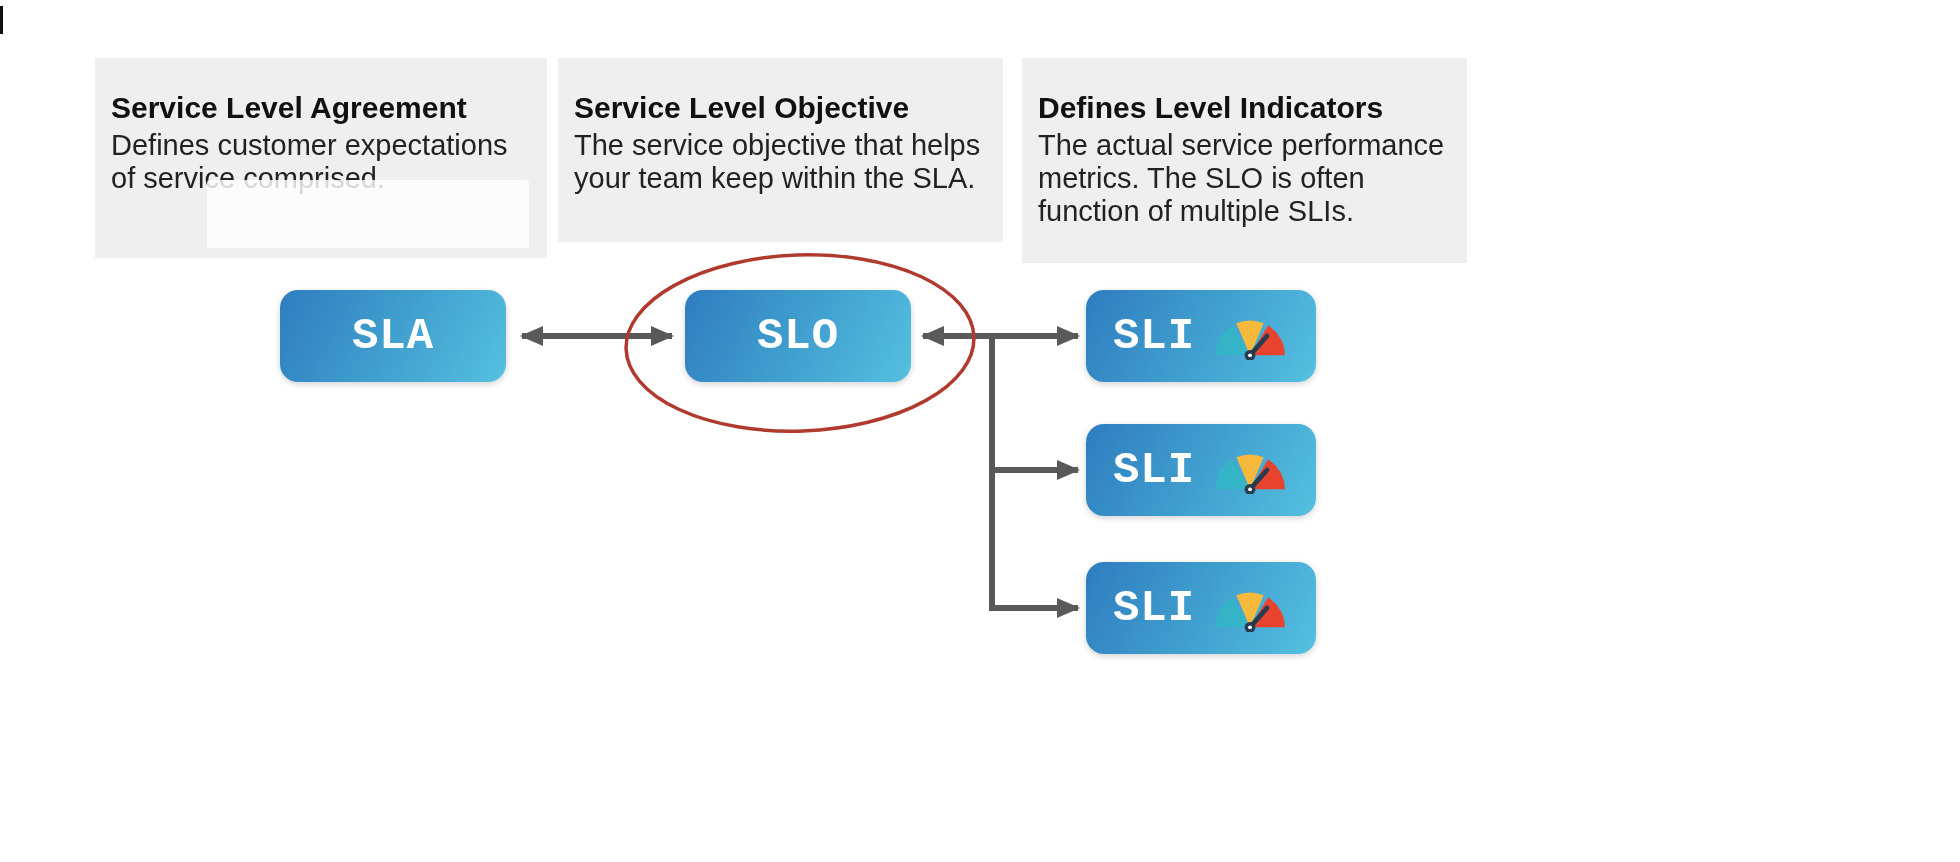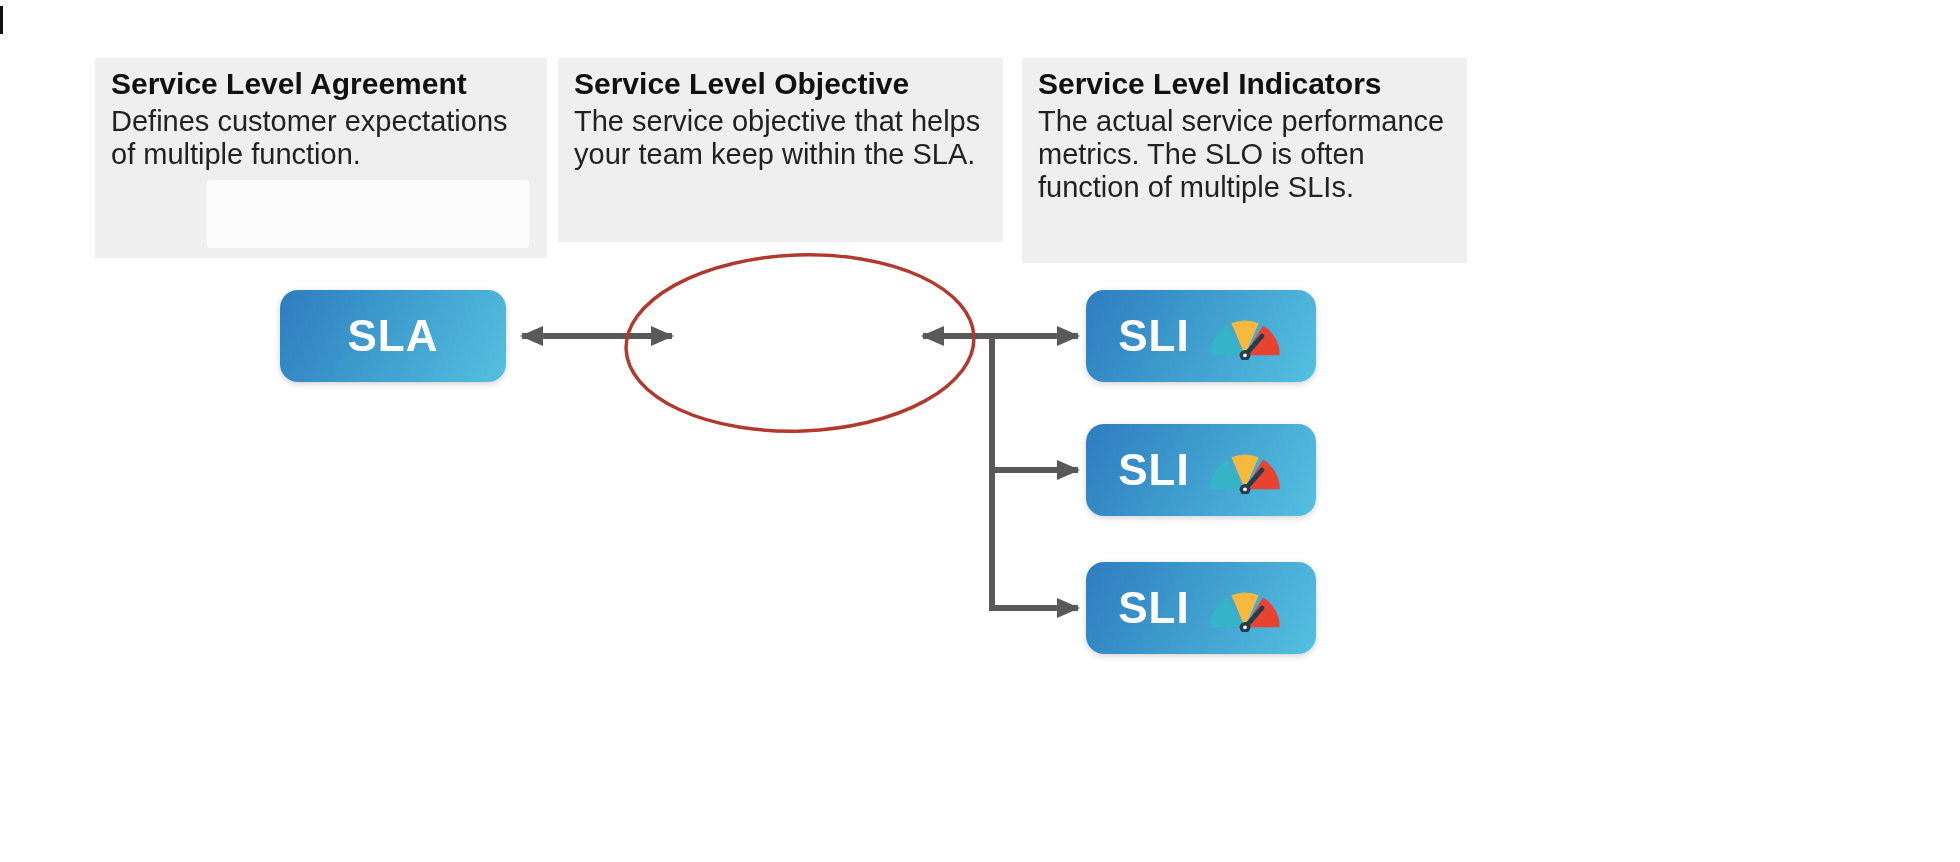--- a/index.html
+++ b/index.html
@@ -11,21 +11,21 @@
     width: 1960px;
     height: 862px;
     background: #ffffff;
     overflow: hidden;
   }
 
   
   .desc {
     position: absolute;
     background: #efefef;
-    padding: 9px 20px 14px 16px;
+    padding: 33px 20px 14px 16px;
     color: #1c1c1c;
   }
   #desc-sla { left: 95px;  top: 58px; width: 452px; height: 200px; }
   #desc-slo { left: 558px; top: 58px; width: 445px; height: 184px; }
   #desc-sli { left: 1022px;top: 58px; width: 445px; height: 205px; }
 
   .desc-title {
     font-weight: bold;
     font-size: 30px;
     line-height: 1.12;
@@ -62,20 +62,21 @@
   #node-slo   { left: 685px;  top: 290px; width: 226px; height: 92px; }
   #node-sli-1 { left: 1086px; top: 290px; width: 230px; height: 92px; }
   #node-sli-2 { left: 1086px; top: 424px; width: 230px; height: 92px; }
   #node-sli-3 { left: 1086px; top: 562px; width: 230px; height: 92px; }
 
   .node-label {
     color: #ffffff;
     font-weight: bold;
     font-size: 44px;
     letter-spacing: 1px;
+    font-family: Liberation Mono, monospace;
   }
 
   .gauge { width: 78px; height: 48px; flex: 0 0 auto; }
 
   
   .overlay {
     position: absolute;
     left: 0; top: 0;
     width: 1960px;
     height: 862px;
@@ -91,38 +92,41 @@
 </style>
 </head>
 <body>
 
 <div class="canvas">
 
   <div class="edge-artifact"></div>
 
   <div class="desc" id="desc-sla">
     <div class="desc-title">Service Level Agreement</div>
-    <div class="desc-body">Defines customer expectations of multiple function.</div>
+    <div class="desc-body">Defines customer expectations of service comprised.</div>
     <div class="redacted"></div>
   </div>
 
   <div class="desc" id="desc-slo">
     <div class="desc-title">Service Level Objective</div>
     <div class="desc-body">The service objective that helps your team keep within the SLA.</div>
   </div>
 
   <div class="desc" id="desc-sli">
-    <div class="desc-title">Service Level Indicators</div>
+    <div class="desc-title">Defines Level Indicators</div>
     <div class="desc-body">The actual service performance metrics. The SLO is often function of multiple SLIs.</div>
   </div>
 
   <div class="node" id="node-sla">
     <span class="node-label">SLA</span>
   </div>
 
+  <div class="node" id="node-slo">
+    <span class="node-label">SLO</span>
+  </div>
 
   <div class="node" id="node-sli-1">
     <span class="node-label">SLI</span>
     <svg class="gauge" viewBox="0 0 100 62" aria-hidden="true">
       <path d="M5 56 A45 45 0 0 1 26.8 17.4 L50 56 Z" fill="#35b4c7"></path>
       <path d="M32.4 14.6 A45 45 0 0 1 67.6 14.6 L50 56 Z" fill="#f6b93b"></path>
       <path d="M73.2 17.4 A45 45 0 0 1 95 56 L50 56 Z" fill="#e8432e"></path>
       <line x1="50" y1="56" x2="72" y2="31" stroke="#273c4e" stroke-width="6" stroke-linecap="round"></line>
       <circle cx="50" cy="56" r="7" fill="#273c4e"></circle>
       <circle cx="50" cy="56" r="2.5" fill="#ffffff"></circle>

